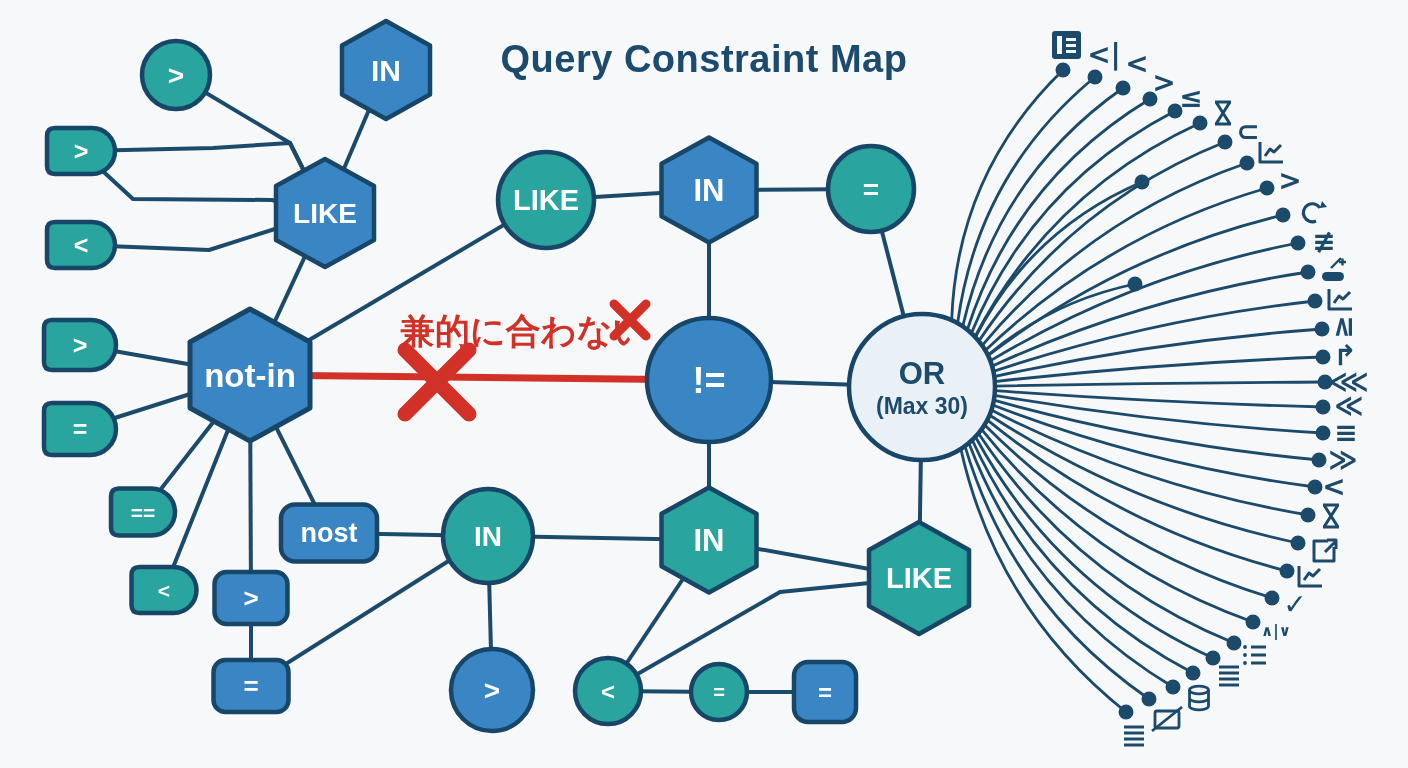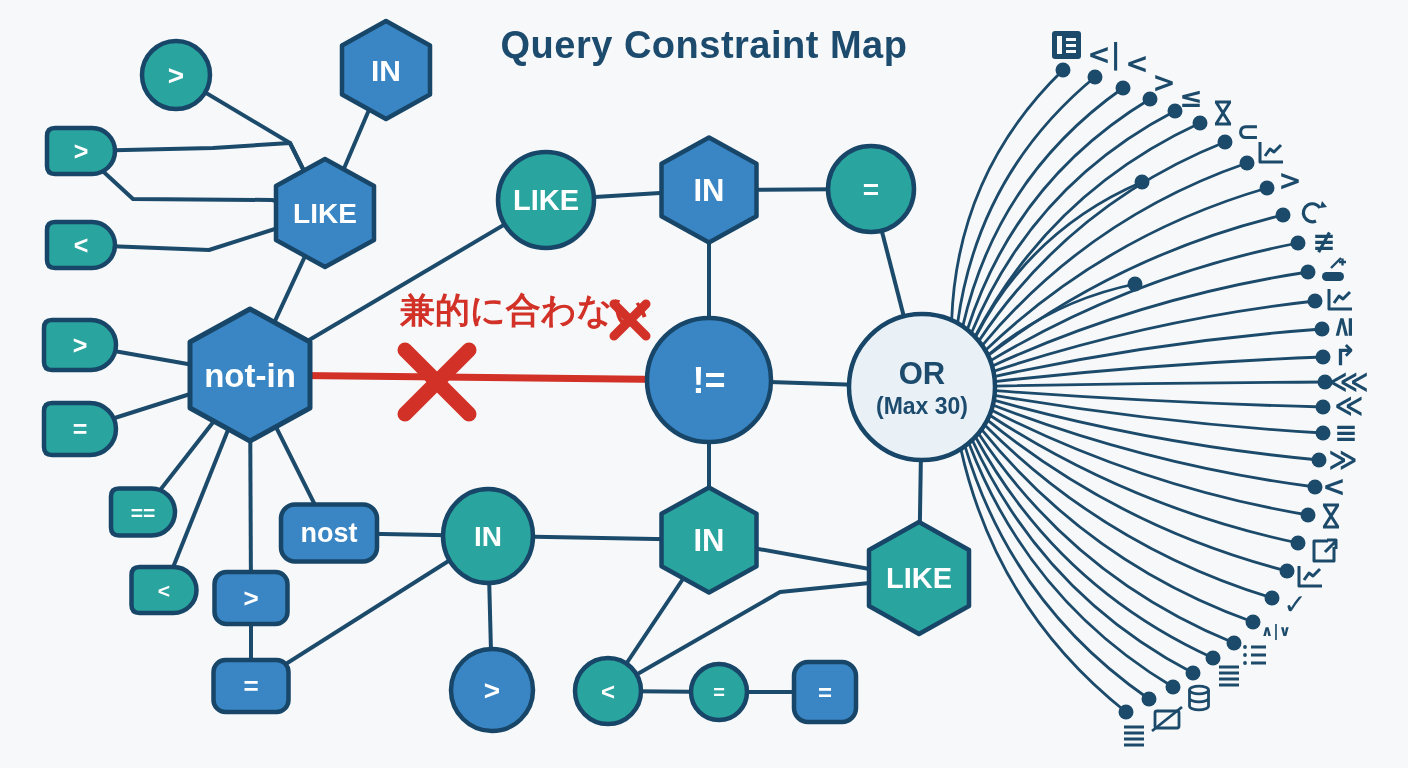--- a/index.html
+++ b/index.html
@@ -1,21 +1,21 @@
 <!DOCTYPE html>
 <html><head>
 <meta charset="utf-8">
 <style>
   html,body{margin:0;padding:0;background:#f7f8f9;}
   .stage{position:relative;width:1408px;height:768px;background:#f7f8f9;overflow:hidden;
          font-family:"Liberation Sans","DejaVu Sans",sans-serif;}
   svg{position:absolute;left:0;top:0;}
-  .title{position:absolute;left:0;top:24px;width:1408px;text-align:center;
+  .title{position:absolute;left:0;top:38px;width:1408px;text-align:center;
          font-size:38px;font-weight:700;color:#1d4b6e;letter-spacing:.5px;}
-  .annotation{position:absolute;left:400px;top:287px;font-size:35px;font-weight:800;
+  .annotation{position:absolute;left:400px;top:308px;font-size:35px;font-weight:800;
          color:#d23127;white-space:nowrap;}
 </style>
 </head>
 <body>
 
 <div class="stage">
   <svg id="diagram" width="1408" height="768" viewBox="0 0 1408 768">
       <g>
         <polyline points="176,75 290,143 325,213" fill="none" stroke="#1c4a6b" stroke-width="4" stroke-linejoin="round"></polyline>
         <polyline points="81,151 213,148 290,143 325,213" fill="none" stroke="#1c4a6b" stroke-width="4" stroke-linejoin="round"></polyline>

